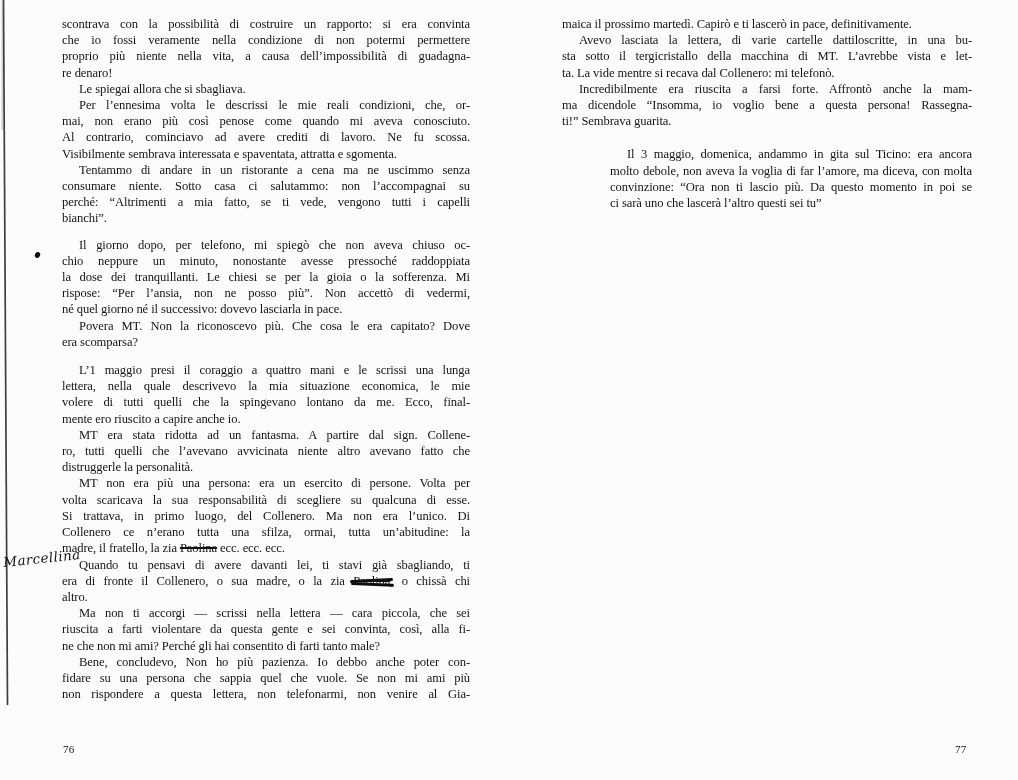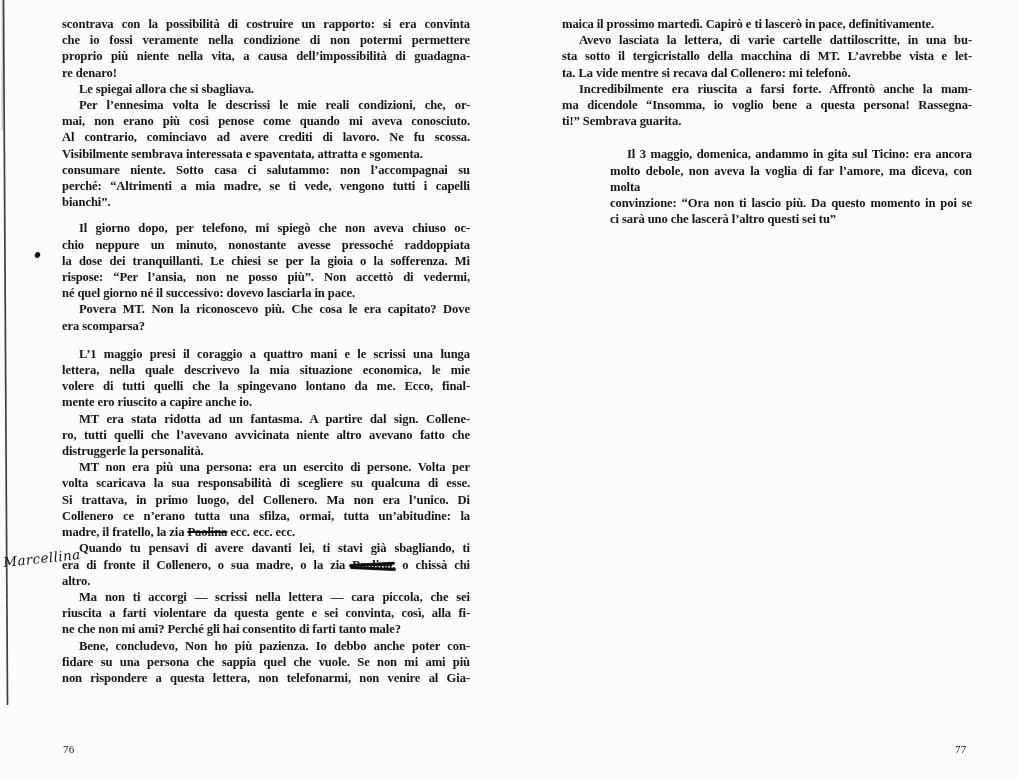--- a/index.html
+++ b/index.html
@@ -10,21 +10,20 @@
     overflow: hidden;
     font-family: "Liberation Serif", serif;
     color: #151515;
   }
   .col {
     position: absolute;
     top: 16px;
     font-size: 12.6px;
     line-height: 16.2px;
     letter-spacing: -0.1px;
-    font-weight: bold;
   }
   .col-left  { left: 62px;  width: 408px; }
   .col-right { left: 562px; width: 410px; }
   .ln { text-align: justify; text-align-last: justify; }
   .ln.last { text-align-last: left; }
   .ln.ind { text-indent: 17px; }
   .block-gap-b { margin-top: 10px; }
   .block-gap-c { margin-top: 12px; }
   .block-gap-r { margin-top: 17px; margin-left: 48px; }
   .pagenum {
@@ -102,22 +101,23 @@
     <div>
       <div class="ln">scontrava con la possibilità di costruire un rapporto: si era convinta</div>
       <div class="ln">che io fossi veramente nella condizione di non potermi permettere</div>
       <div class="ln">proprio più niente nella vita, a causa dell’impossibilità di guadagna-</div>
       <div class="ln last">re denaro!</div>
       <div class="ln ind last">Le spiegai allora che si sbagliava.</div>
       <div class="ln ind">Per l’ennesima volta le descrissi le mie reali condizioni, che, or-</div>
       <div class="ln">mai, non erano più così penose come quando mi aveva conosciuto.</div>
       <div class="ln">Al contrario, cominciavo ad avere crediti di lavoro. Ne fu scossa.</div>
       <div class="ln last">Visibilmente sembrava interessata e spaventata, attratta e sgomenta.</div>
+      <div class="ln ind">Tentammo di andare in un ristorante a cena ma ne uscimmo senza</div>
       <div class="ln">consumare niente. Sotto casa ci salutammo: non l’accompagnai su</div>
-      <div class="ln">perché: “Altrimenti a mia madre, se ti vede, vengono tutti i capelli</div>
+      <div class="ln">perché: “Altrimenti a mia fatto, se ti vede, vengono tutti i capelli</div>
       <div class="ln last">bianchi”.</div>
     </div>
 
     <div class="block-gap-b">
       <div class="ln ind">Il giorno dopo, per telefono, mi spiegò che non aveva chiuso oc-</div>
       <div class="ln">chio neppure un minuto, nonostante avesse pressoché raddoppiata</div>
       <div class="ln">la dose dei tranquillanti. Le chiesi se per la gioia o la sofferenza. Mi</div>
       <div class="ln">rispose: “Per l’ansia, non ne posso più”. Non accettò di vedermi,</div>
       <div class="ln last">né quel giorno né il successivo: dovevo lasciarla in pace.</div>
       <div class="ln ind">Povera MT. Non la riconoscevo più. Che cosa le era capitato? Dove</div>

